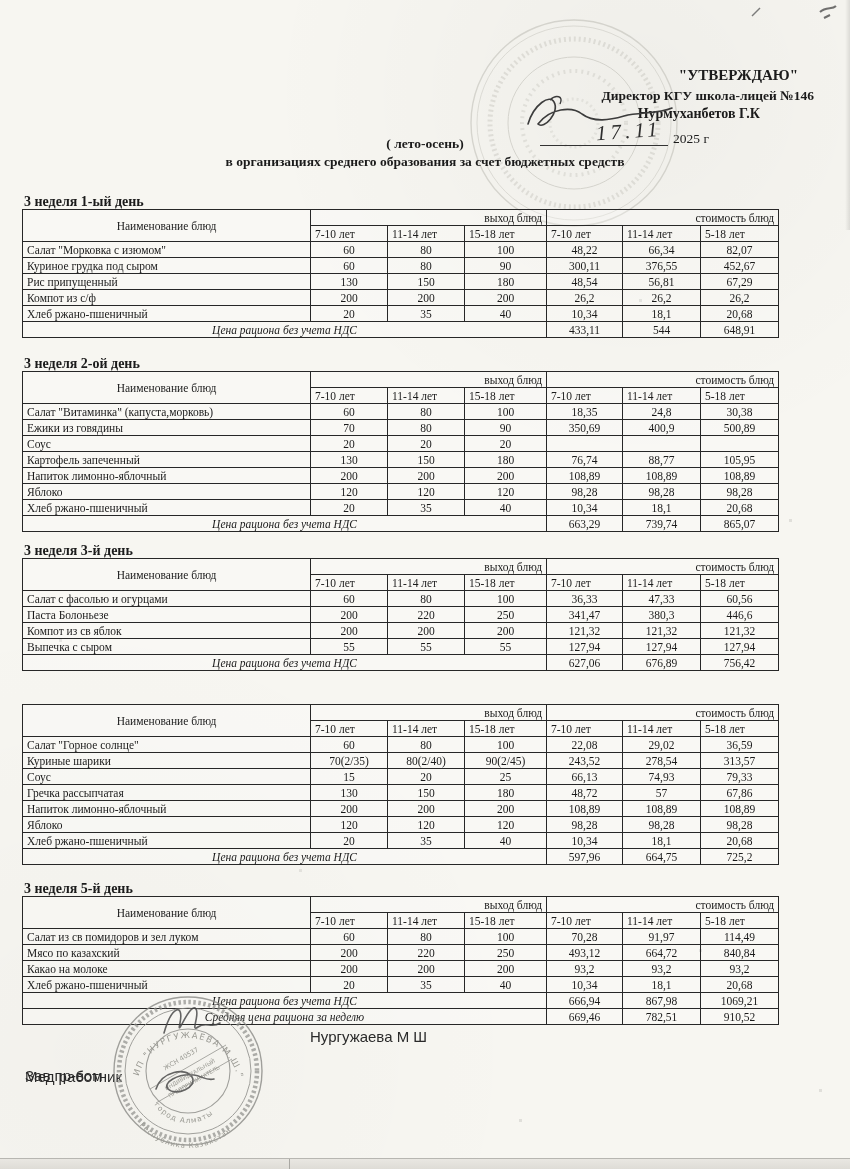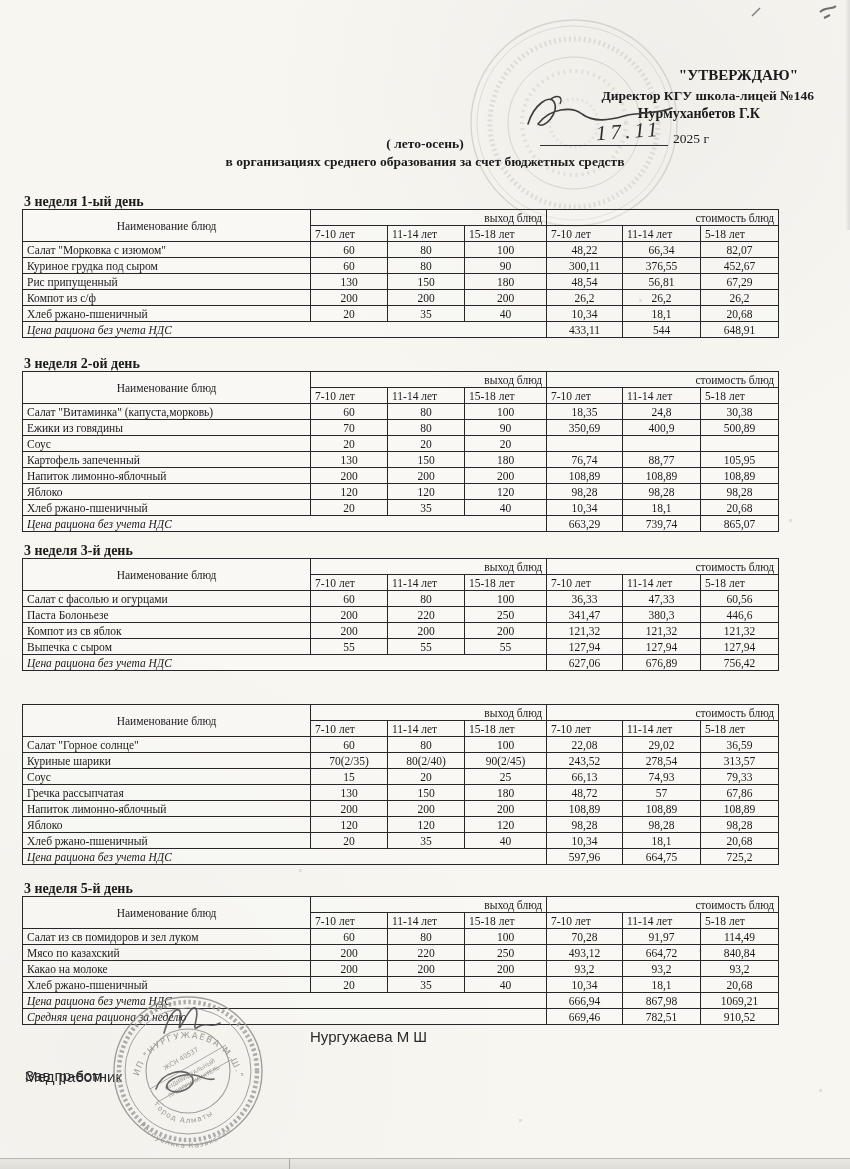--- a/index.html
+++ b/index.html
@@ -33,21 +33,21 @@
                 background:rgba(255,255,255,0.25); }
   .menu-table th, .menu-table td {
     border:1px solid #272727; font-size:11.5px; font-weight:normal;
     height:15px; line-height:12px; padding:0 4px; overflow:hidden; white-space:nowrap;
   }
   .group-head { text-align:right; }
   .name-head  { text-align:center; vertical-align:middle; font-size:12px; }
   .age-head   { text-align:left; }
   .name-cell  { text-align:left; }
   .num        { text-align:center; padding:0 2px; }
-  .total-label{ font-style:italic; }
+  .total-label{ font-style:italic;text-align:center; }
   .total-val  { font-weight:bold; }
   .section + .section { margin-top:19px; }
   .section:nth-of-type(3) { margin-top:11px; }
   .section:nth-of-type(4) { margin-top:33px; }
   .section:nth-of-type(5) { margin-top:17px; }
 
   
   .footer-label-1 { top:1028px; left:25px;margin-top:39px; }
   .footer-label-2 { top:1068px; left:25px; }
   .footer-name    { top:1028px; left:310px; }

